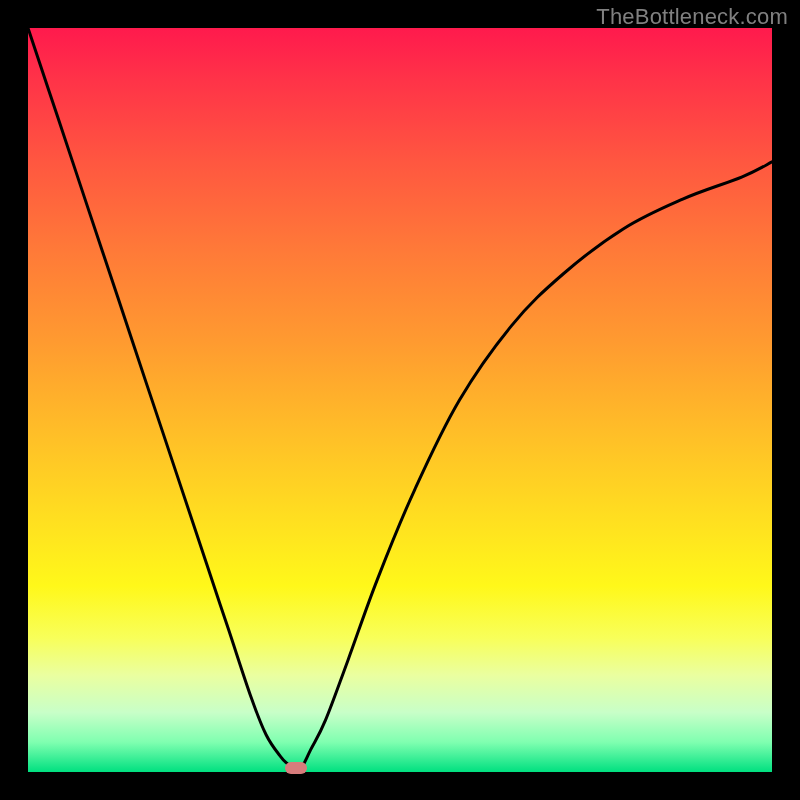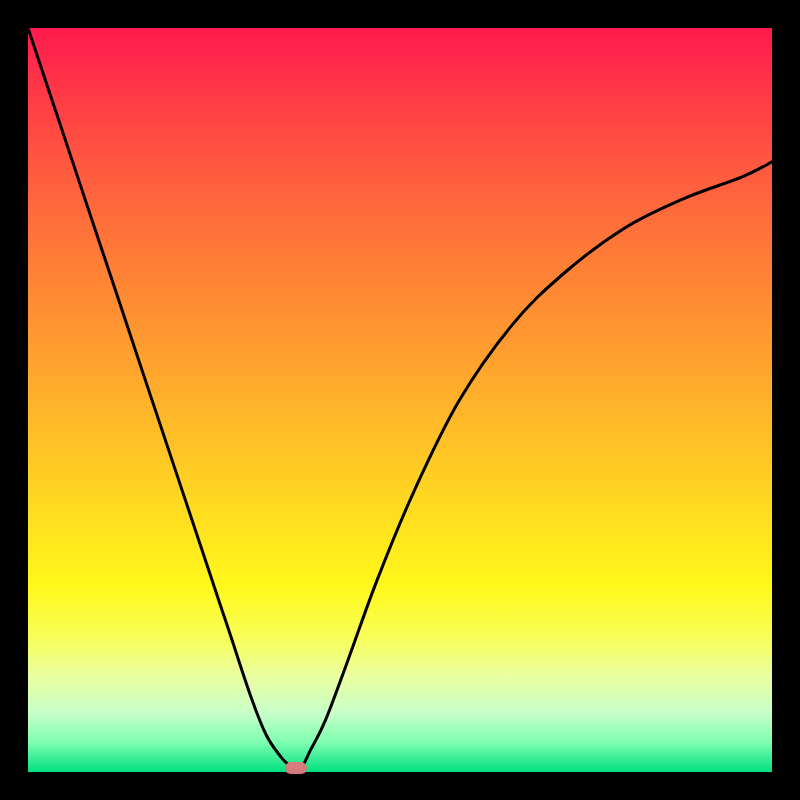--- a/index.html
+++ b/index.html
@@ -64,20 +64,21 @@
     border-radius: 6px;
     background: #d77c7c;
     transform: translate(-50%, -50%);
     
   }
 </style>
 </head>
 <body>
 
 <div class="frame">
+  <div class="attribution">TheBottleneck.com</div>
 
   <div class="plot">
     <svg class="curve-svg" viewBox="0 0 744 744" preserveAspectRatio="none">
       <path fill="none" stroke="#000000" stroke-width="3" stroke-linecap="round" d="M 0.0 0.0 C 5.4 16.1, 19.0 57.1, 29.8 89.3 C 40.5 121.4, 48.8 146.4, 59.5 178.6 C 70.2 210.7, 78.6 235.7, 89.3 267.8 C 100.0 300.0, 108.3 325.0, 119.0 357.1 C 129.8 389.3, 138.1 414.3, 148.8 446.4 C 159.5 478.5, 169.2 507.6, 178.6 535.7 C 187.9 563.8, 192.8 578.5, 200.9 602.6 C 208.9 626.7, 216.5 650.9, 223.2 669.6 C 229.9 688.3, 232.7 696.1, 238.1 706.8 C 243.4 717.5, 248.9 723.8, 253.0 729.1 C 257.0 734.5, 257.7 733.9, 260.4 736.6 C 263.1 739.2, 265.2 744.0, 267.8 744.0 C 270.5 744.0, 272.6 740.6, 275.3 736.6 C 278.0 732.5, 278.7 729.7, 282.7 721.7 C 286.7 713.6, 290.9 708.0, 297.6 691.9 C 304.3 675.8, 310.5 657.8, 319.9 632.4 C 329.3 607.0, 337.6 581.4, 349.7 550.6 C 361.7 519.8, 372.1 493.4, 386.9 461.3 C 401.6 429.1, 414.1 401.5, 431.5 372.0 C 448.9 342.5, 464.9 320.4, 483.6 297.6 C 502.3 274.8, 515.6 262.9, 535.7 245.5 C 555.8 228.1, 573.8 214.3, 595.2 200.9 C 616.6 187.5, 633.3 180.5, 654.7 171.1 C 676.1 161.7, 698.2 155.5, 714.2 148.8 C 730.3 142.1, 738.6 136.6, 744.0 133.9"></path>
     </svg>
     <div class="minimum-marker" style="left: 267.84px; top: 740px; background: rgb(215, 124, 124);"></div>
   </div>
 </div>
 
 </body></html>

